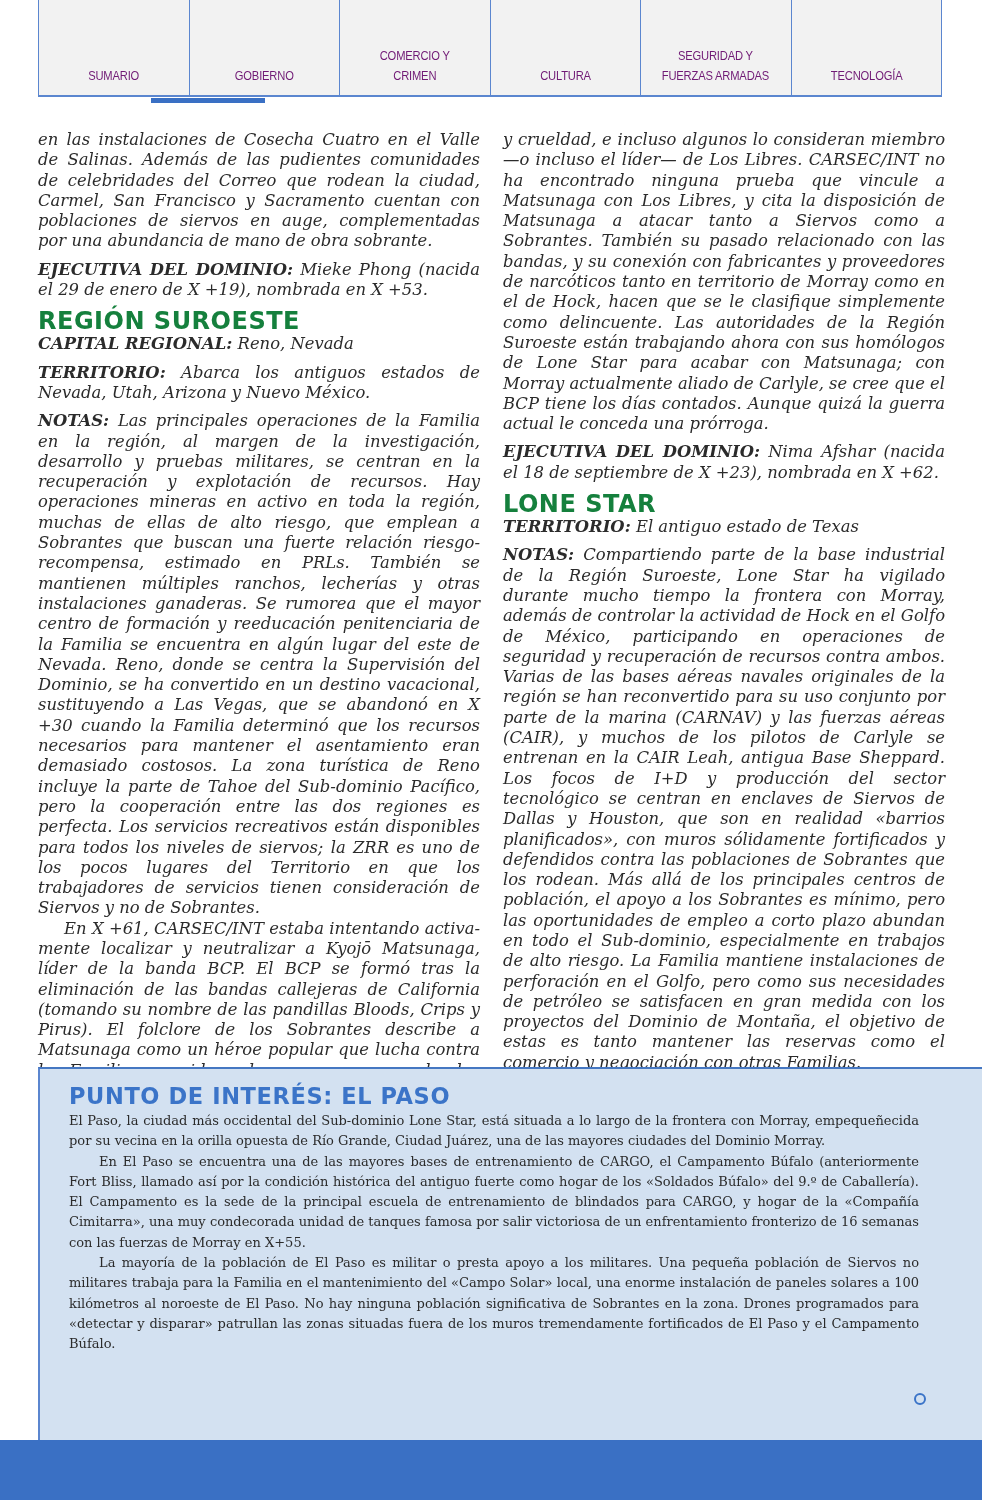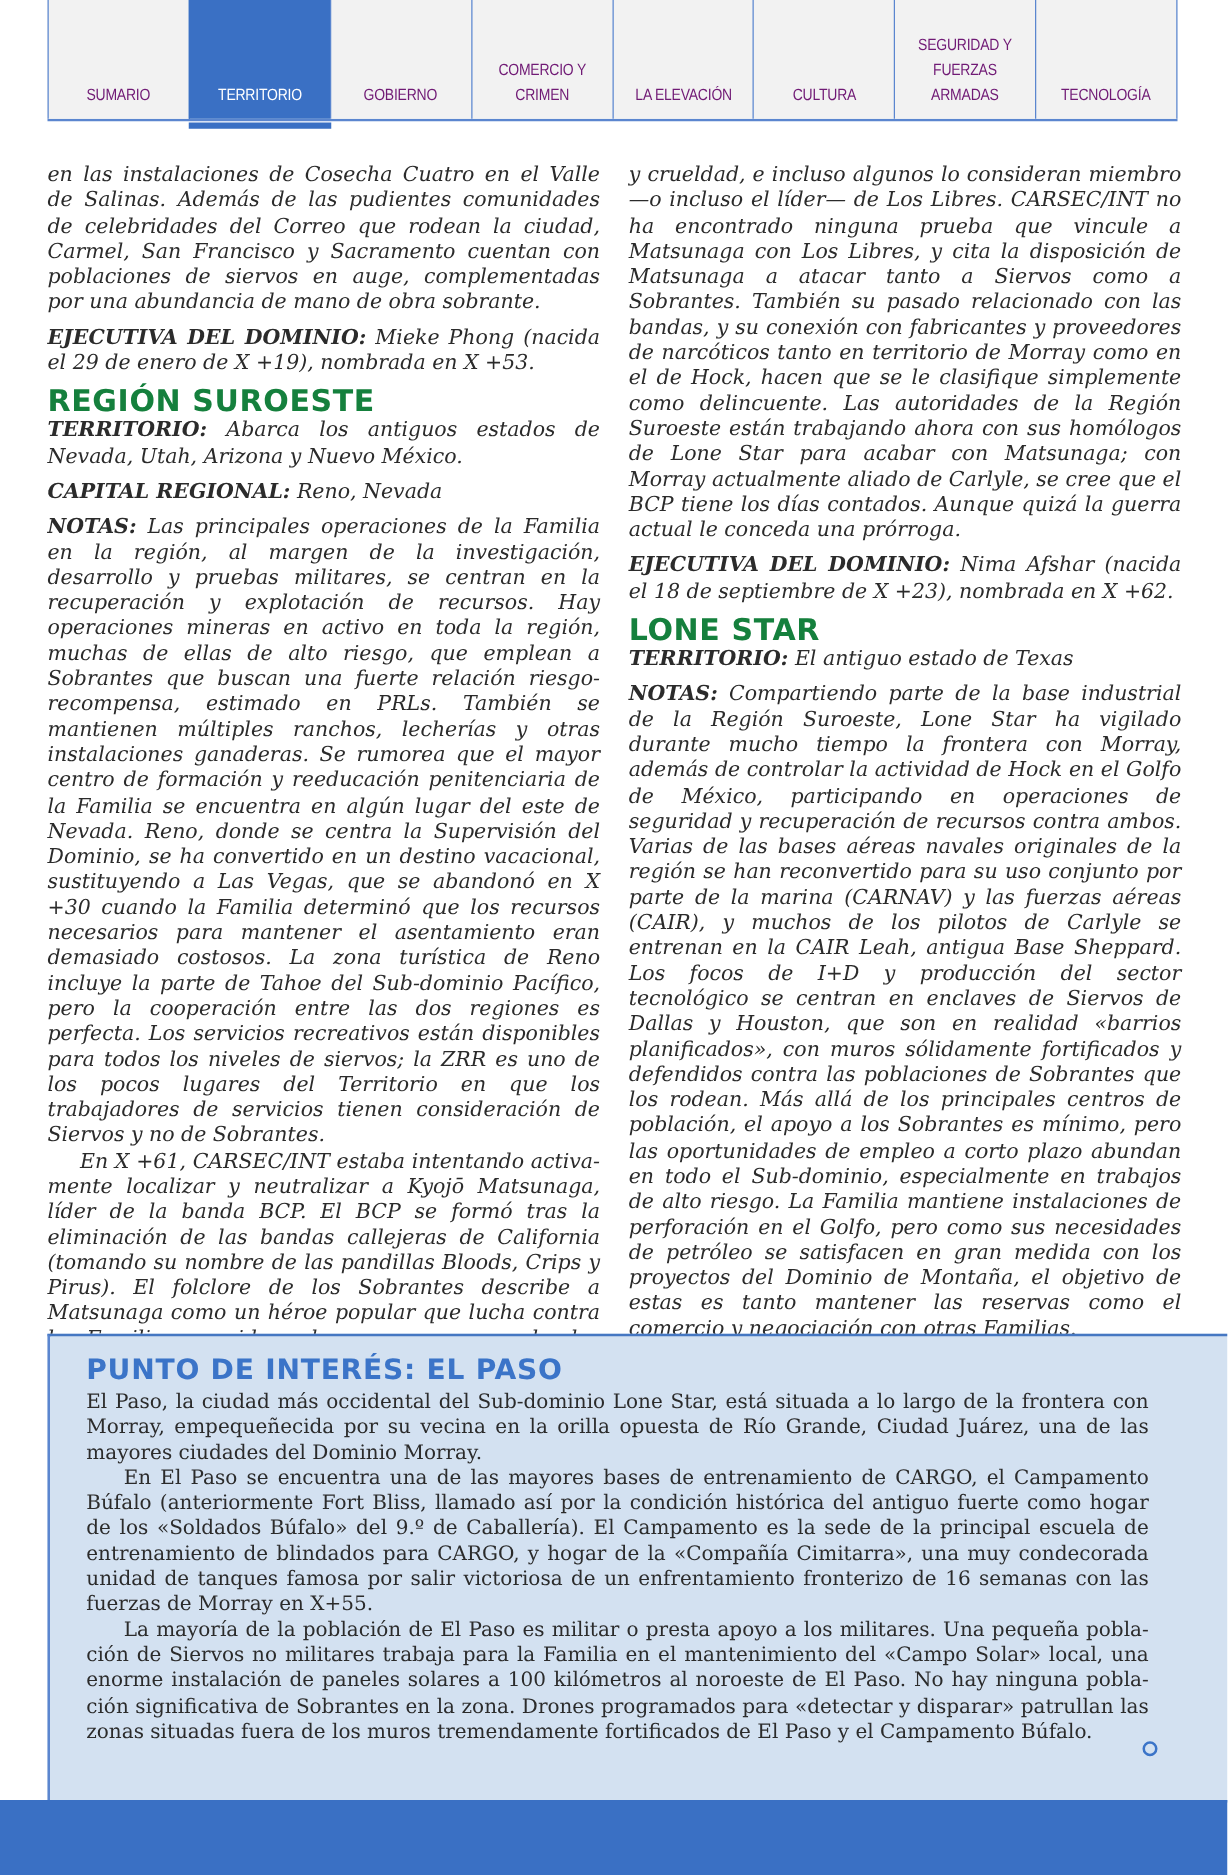--- a/index.html
+++ b/index.html
@@ -61,74 +61,68 @@
     box-sizing: border-box;
   }
   .sidebox h3 {
     position: absolute; left: 29px; top: 14px; margin: 0;
     font-family: "DejaVu Sans", "Liberation Sans", sans-serif;
     font-weight: bold; color: #3b74c8; font-size: 22.5px; line-height: 26px;
     letter-spacing: 0.6px;
   }
   .sidebox .body {
     position: absolute; left: 29px; top: 42px; width: 850px;
-    font-size: 16px; line-height: 20.3px; text-align: justify;
+    font-size: 13px; line-height: 20.3px; text-align: justify;
   }
   .sidebox .body p { margin: 0; }
   .sidebox .body p.indent { text-indent: 30px; }
   .end-mark {
     position: absolute; left: 874px; top: 324px; width: 8px; height: 8px;
     border: 2px solid #3b74c8; border-radius: 50%;
   }
   
   .footer {
     position: absolute; left: 0; top: 1440px; width: 982px; height: 60px;
     background: #3a70c4;
   }
 </style>
 </head>
 <body>
 
 <nav class="tabbar">
   <div class="tab">
       <span>SUMARIO</span>
     </div>
-  <div class="tab active">
-      <span>TERRITORIO</span>
-    </div>
   <div class="tab">
       <span>GOBIERNO</span>
     </div>
   <div class="tab">
       <span>COMERCIO Y
 CRIMEN</span>
-    </div>
-  <div class="tab">
-      <span>LA ELEVACIÓN</span>
     </div>
   <div class="tab">
       <span>CULTURA</span>
     </div>
   <div class="tab">
       <span>SEGURIDAD Y
 FUERZAS ARMADAS</span>
     </div>
   <div class="tab">
       <span>TECNOLOGÍA</span>
     </div>
 </nav>
 <div class="tab-underline"></div>
 
 <div class="col col-left">
   <p>en las instalaciones de Cosecha Cuatro en el Valle de Salinas. Además de las pudientes comunidades de cele­bridades del Correo que rodean la ciudad, Carmel, San Francisco y Sacramento cuentan con poblaciones de siervos en auge, complementadas por una abundancia de mano de obra sobrante.</p>
   <p><span class="lbl">EJECUTIVA DEL DOMINIO:</span><span> Mieke Phong (nacida el 29 de enero de X +19), nombrada en X +53.</span></p>
 
   <h2 class="region">REGIÓN SUROESTE</h2>
+  <p><span class="lbl">CAPITAL REGIONAL:</span><span> Reno, Nevada</span></p>
   <p><span class="lbl">TERRITORIO:</span><span> Abarca los antiguos estados de Neva­da, Utah, Arizona y Nuevo México.</span></p>
-  <p><span class="lbl">CAPITAL REGIONAL:</span><span> Reno, Nevada</span></p>
   <p class="cont"><span class="lbl">NOTAS:</span><span> Las principales operaciones de la Familia en la región, al margen de la investigación, desarrollo y pruebas militares, se centran en la recuperación y explotación de recursos. Hay operaciones mineras en activo en toda la región, muchas de ellas de alto ries­go, que emplean a Sobrantes que buscan una fuerte relación riesgo-recompensa, estimado en PRLs. Tam­bién se mantienen múltiples ranchos, lecherías y otras instalaciones ganaderas. Se rumorea que el mayor centro de formación y reeducación penitenciaria de la Familia se encuentra en algún lugar del este de Neva­da. Reno, donde se centra la Supervisión del Dominio, se ha convertido en un destino vacacional, sustituyen­do a Las Vegas, que se abandonó en X +30 cuando la Familia determinó que los recursos necesarios para mantener el asentamiento eran demasiado costosos. La zona turística de Reno incluye la parte de Tahoe del Sub-dominio Pacífico, pero la cooperación entre las dos regiones es perfecta. Los servicios recreativos están disponibles para todos los niveles de siervos; la ZRR es uno de los pocos lugares del Territorio en que los trabajadores de servicios tienen consideración de Siervos y no de Sobrantes.</span></p>
   <p class="cont indent">En X +61, CARSEC/INT estaba intentando activa­mente localizar y neutralizar a Kyojō Matsunaga, líder de la banda BCP. El BCP se formó tras la eliminación de las bandas callejeras de California (tomando su nombre de las pandillas Bloods, Crips y Pirus). El folclore de los Sobrantes describe a Matsunaga como un héroe po­pular que lucha contra la Familia, considerando como propaganda las numerosas noticias sobre su salvajismo</p>
 </div>
 
 <div class="col col-right">
   <p>y crueldad, e incluso algunos lo consideran miembro —o incluso el líder— de Los Libres.  CARSEC/INT no ha encontrado ninguna prueba que vincule a Matsuna­ga con Los Libres, y cita la disposición de Matsunaga a atacar tanto a Siervos como a Sobrantes. También su pasado relacionado con las bandas, y su conexión con fabricantes y proveedores de narcóticos tanto en territorio de Morray como en el de Hock, hacen que se le clasifique simplemente como delincuente. Las auto­ridades de la Región Suroeste están trabajando ahora con sus homólogos de Lone Star para acabar con Mat­sunaga; con Morray actualmente aliado de Carlyle, se cree que el BCP tiene los días contados. Aunque quizá la guerra actual le conceda una prórroga.</p>
   <p><span class="lbl">EJECUTIVA DEL DOMINIO:</span><span> Nima Afshar (nacida el 18 de septiembre de X +23), nombrada en X +62.</span></p>
 
   <h2 class="region">LONE STAR</h2>
   <p><span class="lbl">TERRITORIO:</span><span> El antiguo estado de Texas</span></p>

